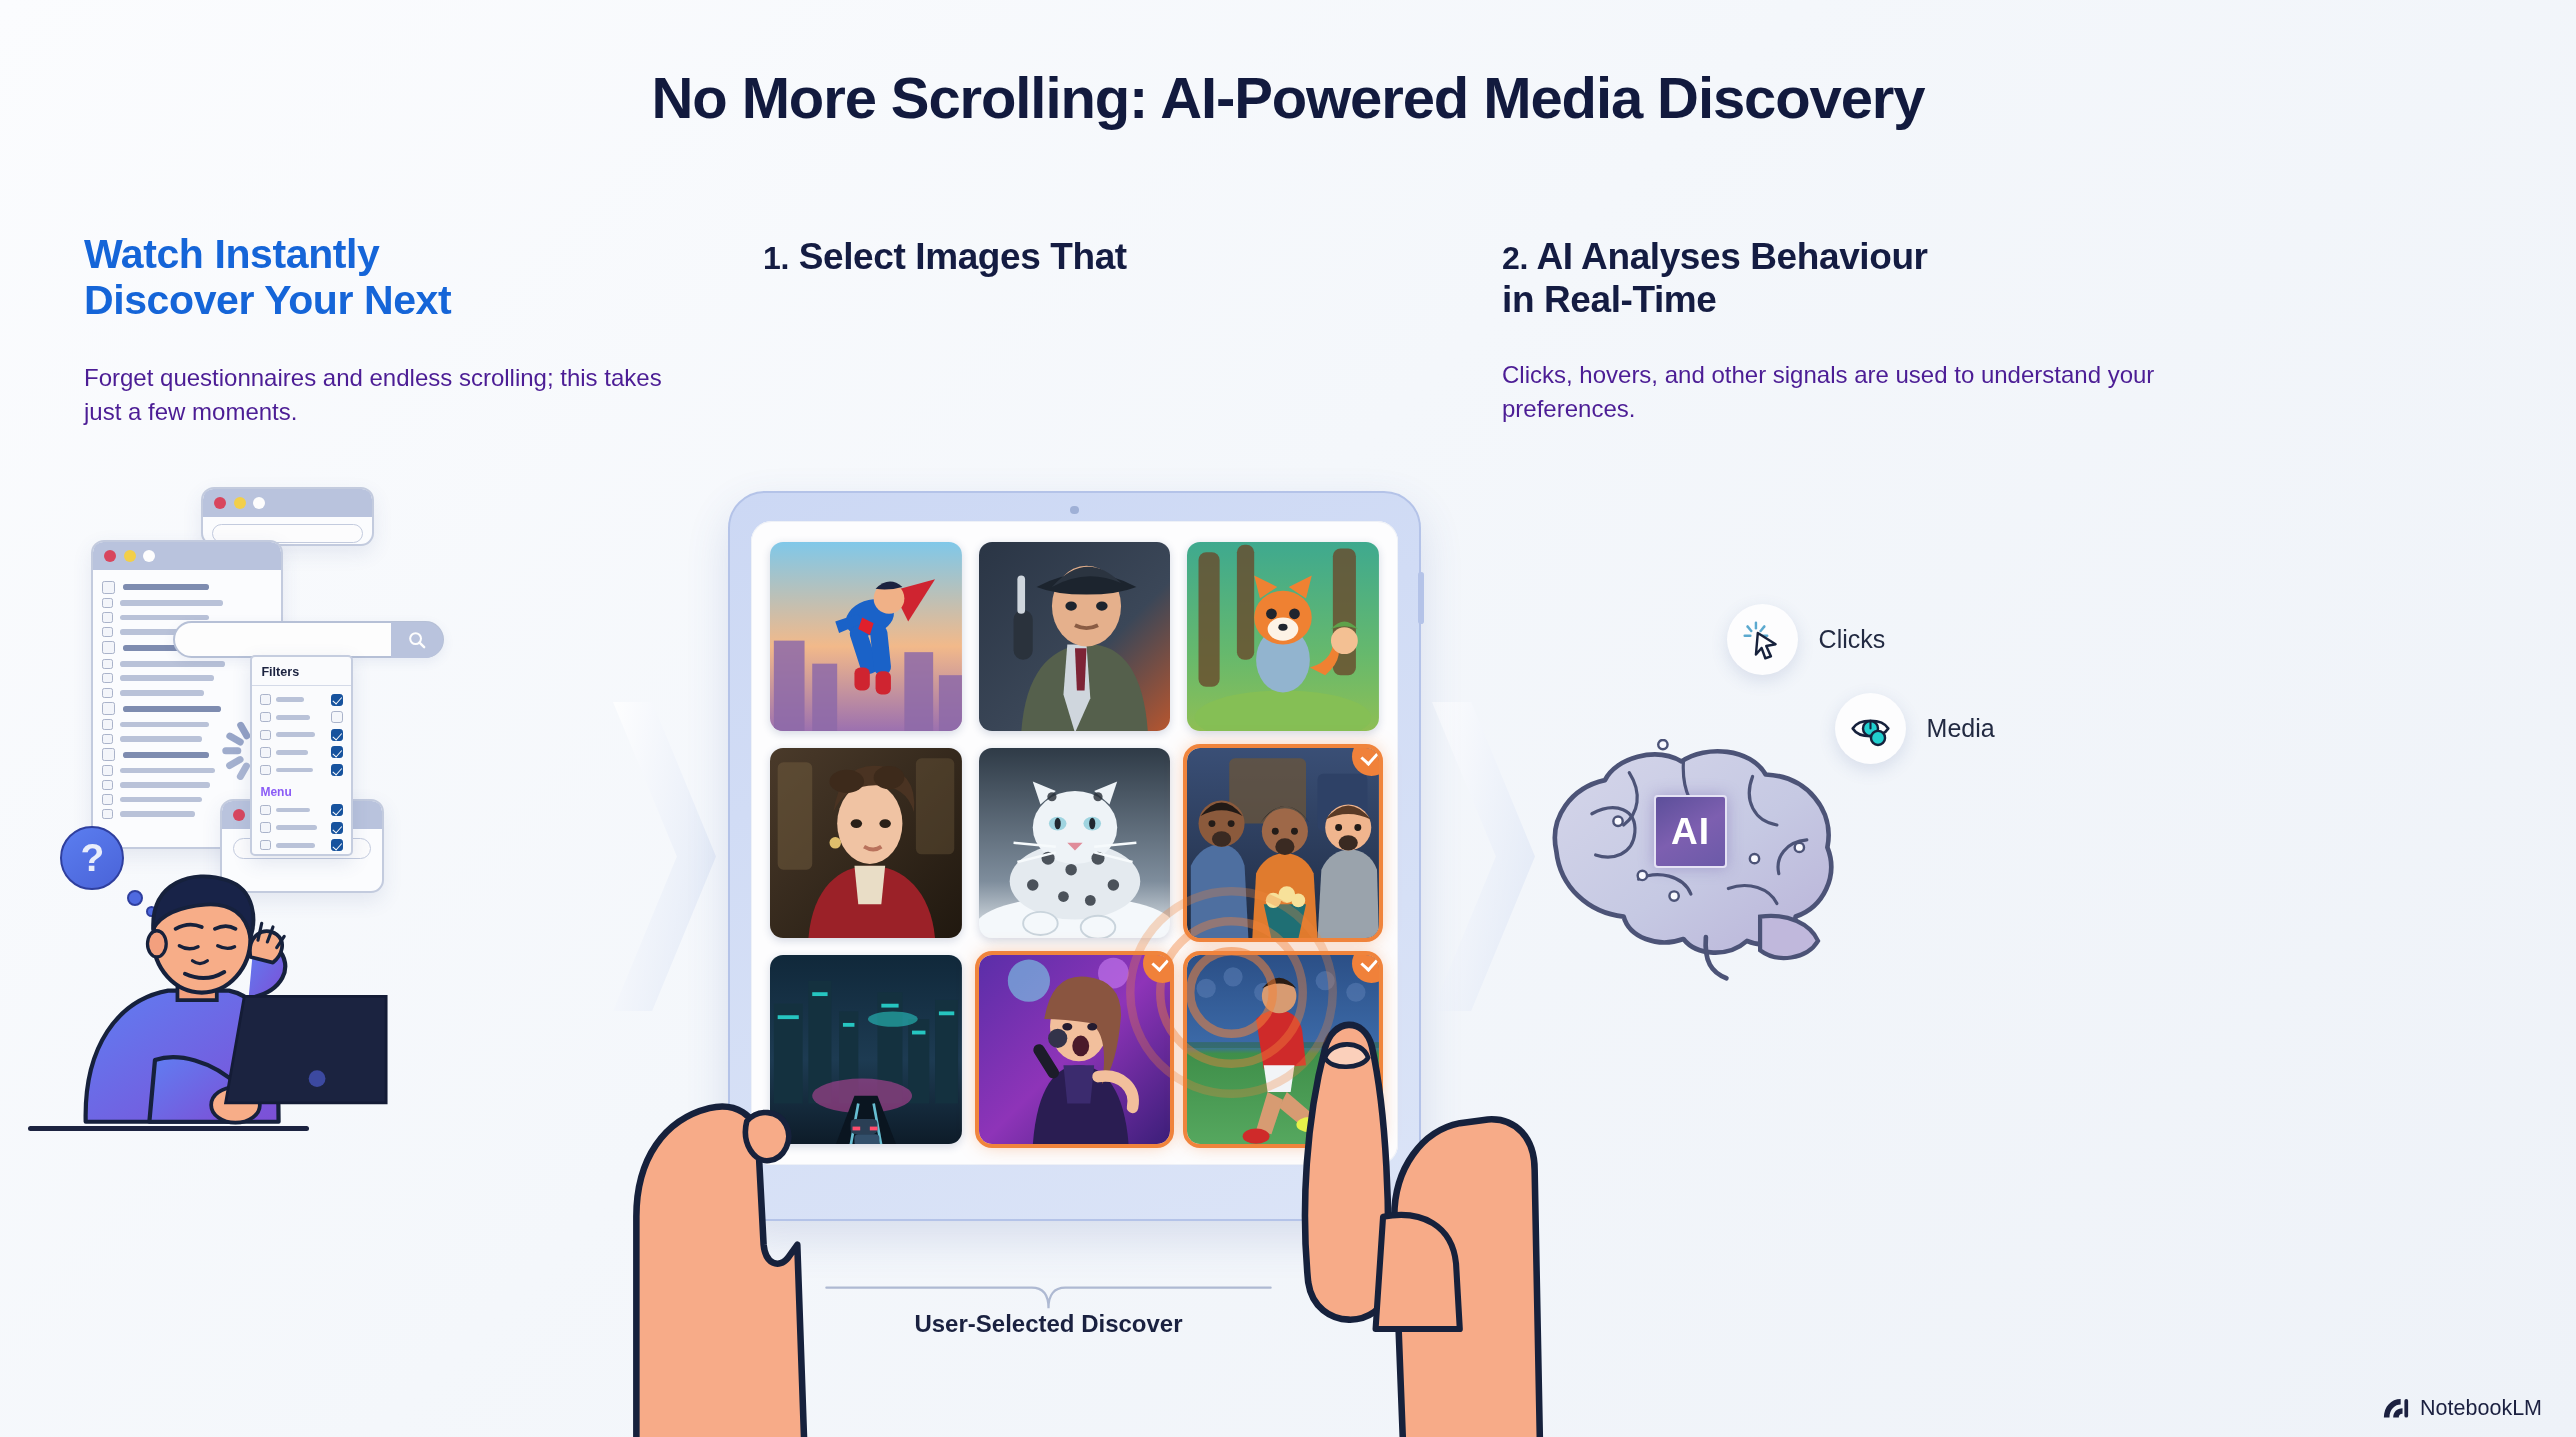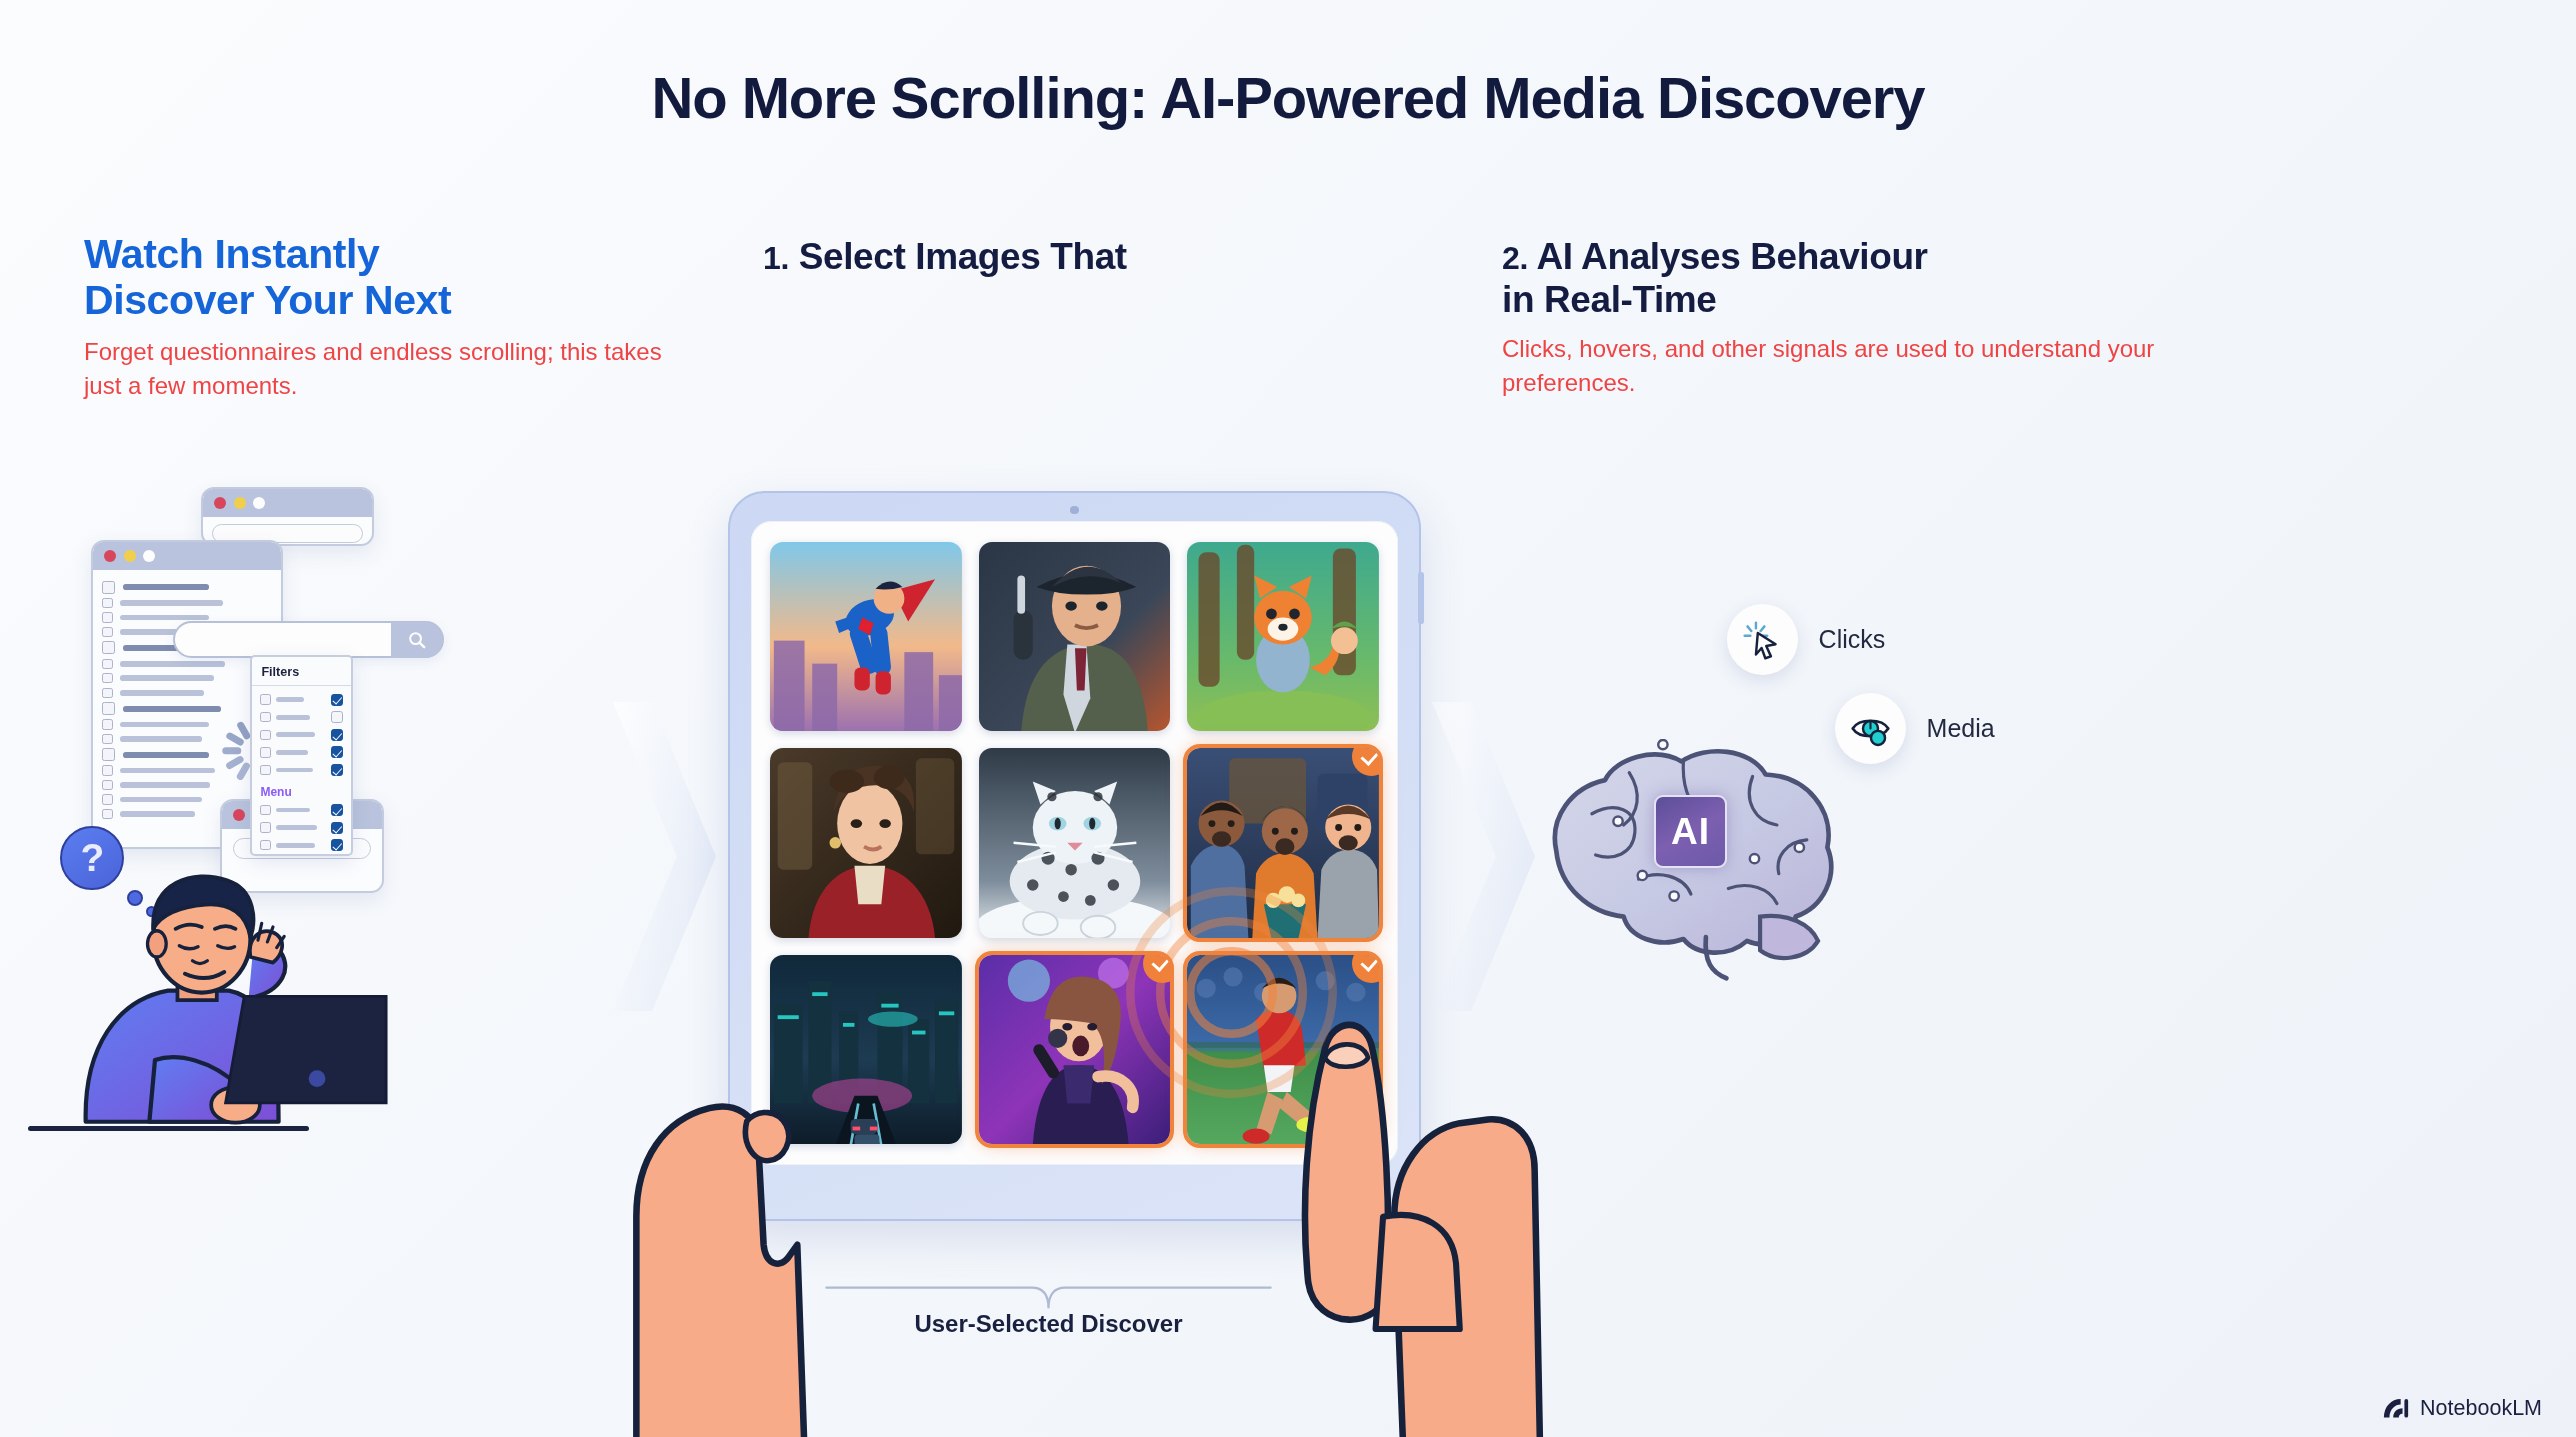--- a/index.html
+++ b/index.html
@@ -21,21 +21,21 @@
 
   
   .col{ position:absolute; }
   .col-left  { left:84px;  top:232px; width:599px; }
   .col-mid   { left:763px; top:236px; width:646px; }
   .col-right { left:1502px;top:236px; width:655px; }
 
   .h-blue{ font-size:41px; font-weight:bold; line-height:1.12; color:#1565d8; letter-spacing:-0.4px;}
   .h-dark{ font-size:37px; font-weight:bold; line-height:1.15; color:#141c42; letter-spacing:-0.4px;}
   .h-dark .num{ font-weight:bold; font-size:32px; }
-  .body-txt{ margin-top:11px; font-size:24px; line-height:1.42; color:#ef4444; }
+  .body-txt{ margin-top:37px; font-size:24px; line-height:1.42; color:#4c1d95; }
 
   
   #left-illo{ position:absolute; left:37px; top:487px; width:618px; height:674px; }
 
   .win{ position:absolute; background:#fbfcfe; border:2.3px solid #c3cbde;
         border-radius:13px; box-shadow:0 7.5px 20.6px rgba(60,80,140,.10); }
   .win-bar{ height:28px; background:#b9c3dd; border-radius:10.3px 10.3px 0 0;
             display:flex; align-items:center; gap:7.5px; padding-left:11.2px;}
   .dot{ width:12px;height:12px;border-radius:50%; }
   .d-r{background:#d8465e}.d-y{background:#f2cf4a}.d-w{background:#fdfdfd}
@@ -113,21 +113,21 @@
   .badge{ position:absolute; right:-11.2px; top:-11.2px; width:39px;height:39px;border-radius:50%;
           background:#f0813a; display:flex;align-items:center;justify-content:center; z-index:4;}
   .badge:after{content:"";width:8.4px;height:17px;border:solid #fff;border-width:0 3.7px 3.7px 0;
           transform:rotate(42deg) translate(-0.9px,-1.9px);}
   #caption-brace{ position:absolute; left:824px; top:1284px; width:449px; height:28px;}
   #caption{ position:absolute; left:824px; top:1310px; width:449px; text-align:center;
             font-size:24px; font-weight:bold; color:#1a2140; }
 
   
   #brain{ position:absolute; left:1526px; top:739px; width:328px; height:243px;}
-  .ai-chip{ position:absolute; left:128px; top:56px; width:73px;height:73px;border-radius:9px;
+  .ai-chip{ position:absolute; left:128px; top:56px; width:73px;height:73px;border-radius:4px;
             background:linear-gradient(150deg,#5c4f9a,#7d5fb0,#6b5aa8);
             border:2.8px solid #e4e2f4; display:flex;align-items:center;justify-content:center;
             color:#fff; font-size:37px; font-weight:bold; letter-spacing:0.9px;
             box-shadow:0 0 15px rgba(110,90,170,.4);}
 
   .sig{ position:absolute; display:flex; align-items:center; gap:20.6px;}
   .sig-circle{ width:71px;height:71px;border-radius:50%;background:#fdfdfe;
                box-shadow:0 5.6px 17px rgba(60,85,150,.15); position:relative;
                display:flex;align-items:center;justify-content:center;}
   .sig-label{ font-size:25px; color:#222a42;}

